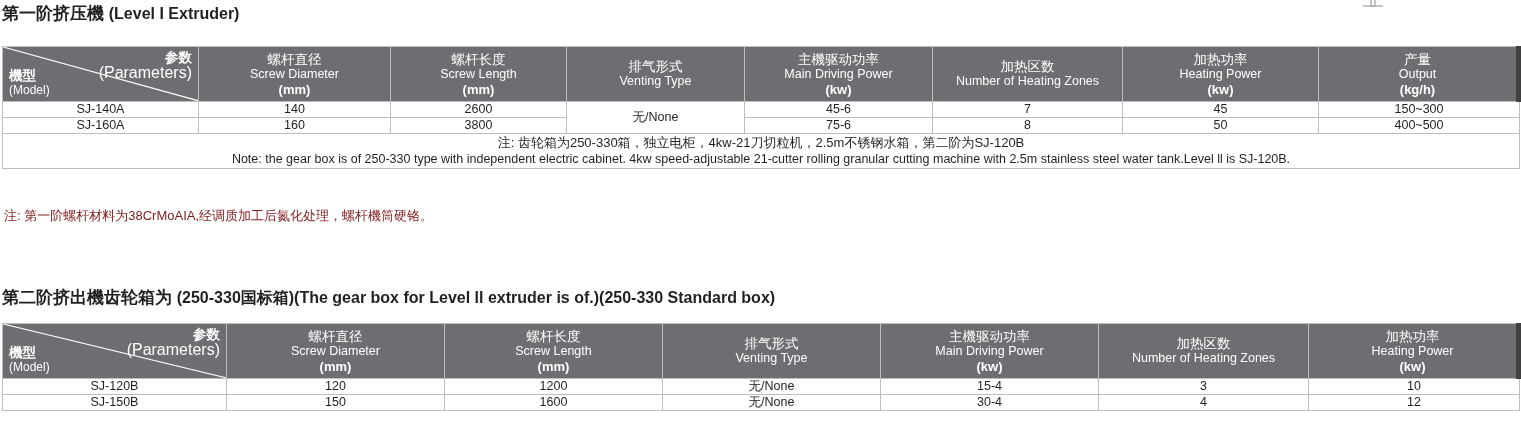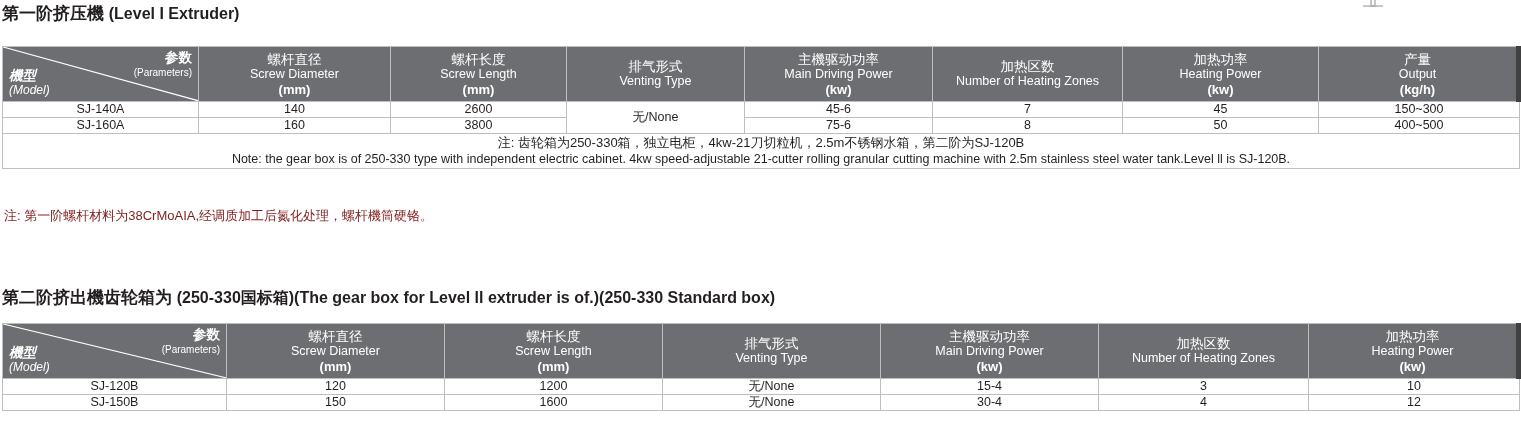--- a/index.html
+++ b/index.html
@@ -82,28 +82,27 @@
   }
   th.corner .param {
     position: absolute;
     right: 6px;
     top: 3px;
     text-align: right;
     line-height: 15px;
     margin-left: 28px;
   }
   th.corner .param .p1 { font-size: 13.5px; font-weight: bold; display:block;}
-  th.corner .param .p2 { font-size: 10px; display:block;}
+  th.corner .param .p2 { font-size: 16px; display:block;}
   th.corner .model {
     position: absolute;
     left: 6px;
     bottom: 3px;
     text-align: left;
     line-height: 15px;
-    font-style: italic;
   }
   th.corner .model .m1 { font-size: 13.5px; font-weight: bold; display:block;}
   th.corner .model .m2 { font-size: 12px; display:block;text-align:center;}
 
   .body-row td {
     height: 15px;
     line-height: 15px;
     font-size: 12.5px;
     color: #231f20;
     background: #ffffff;

